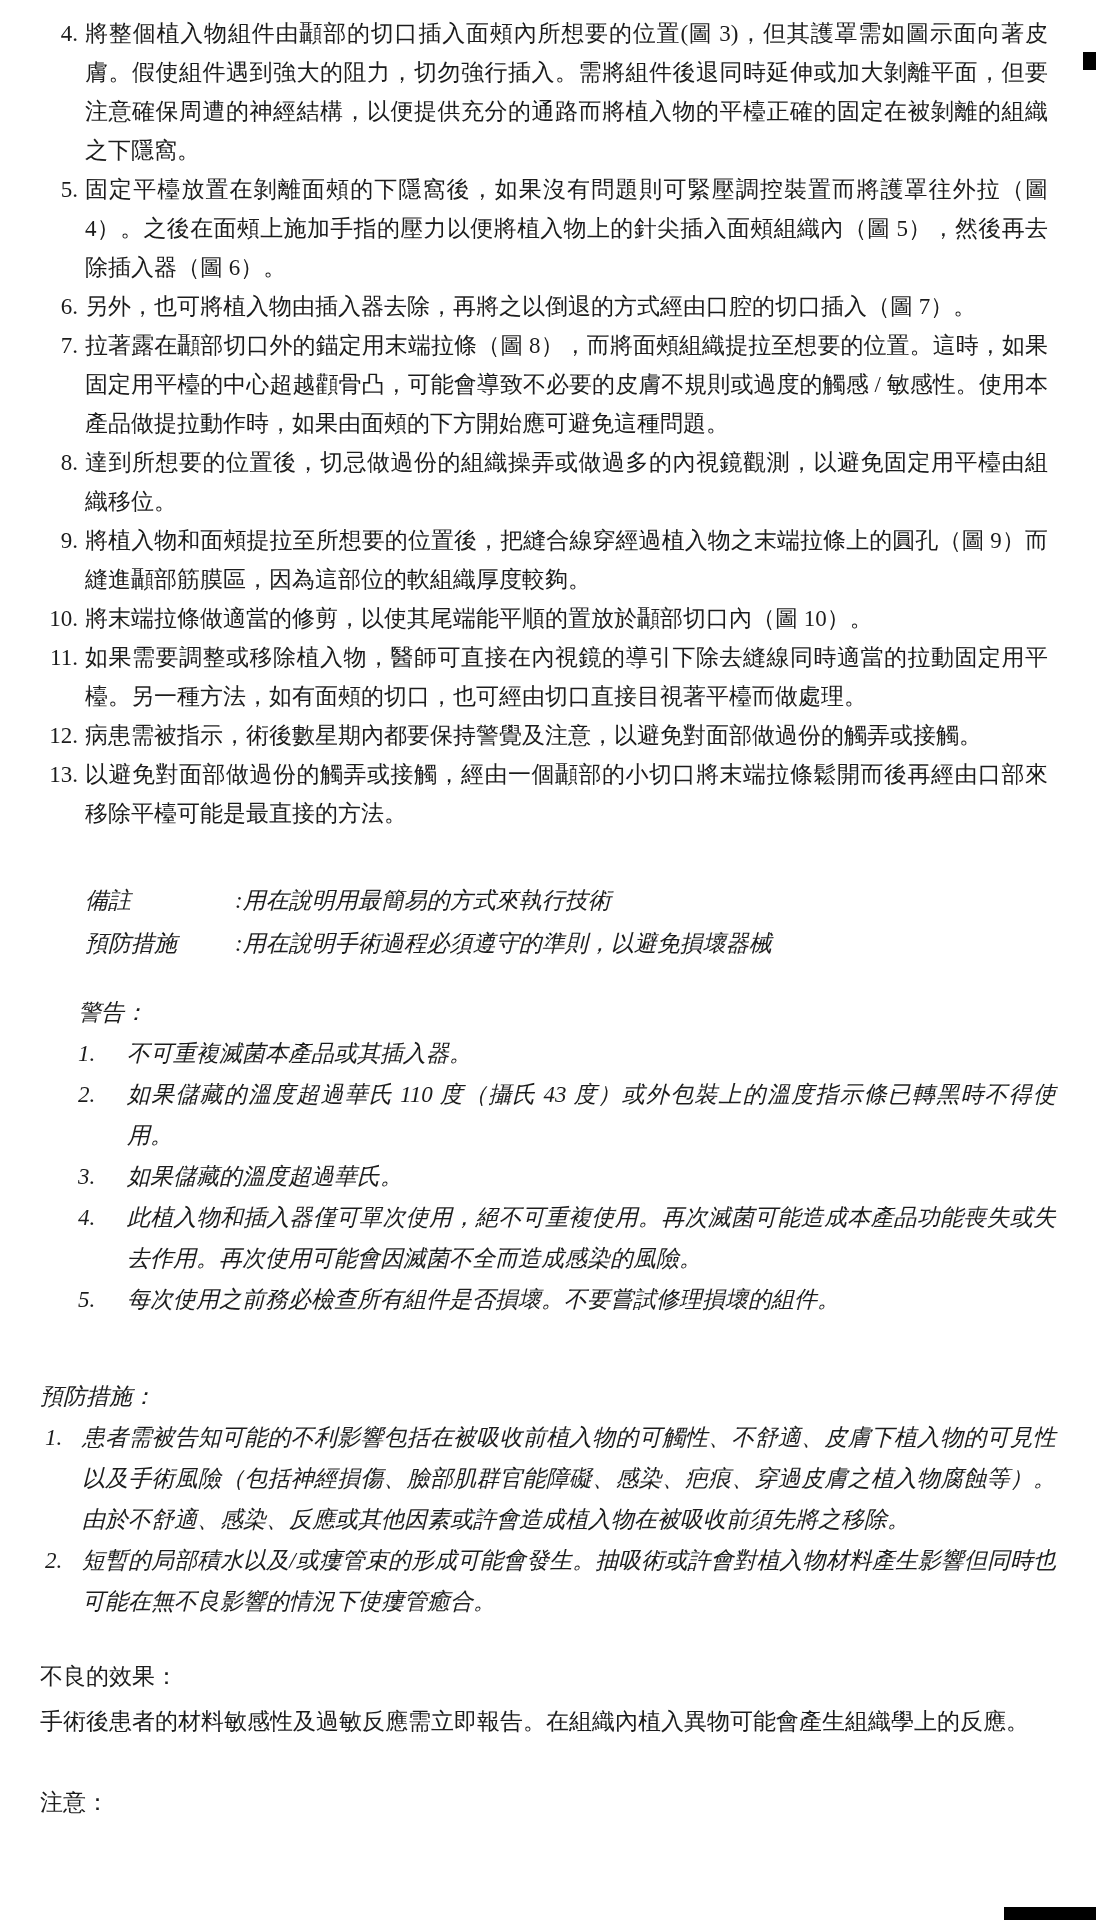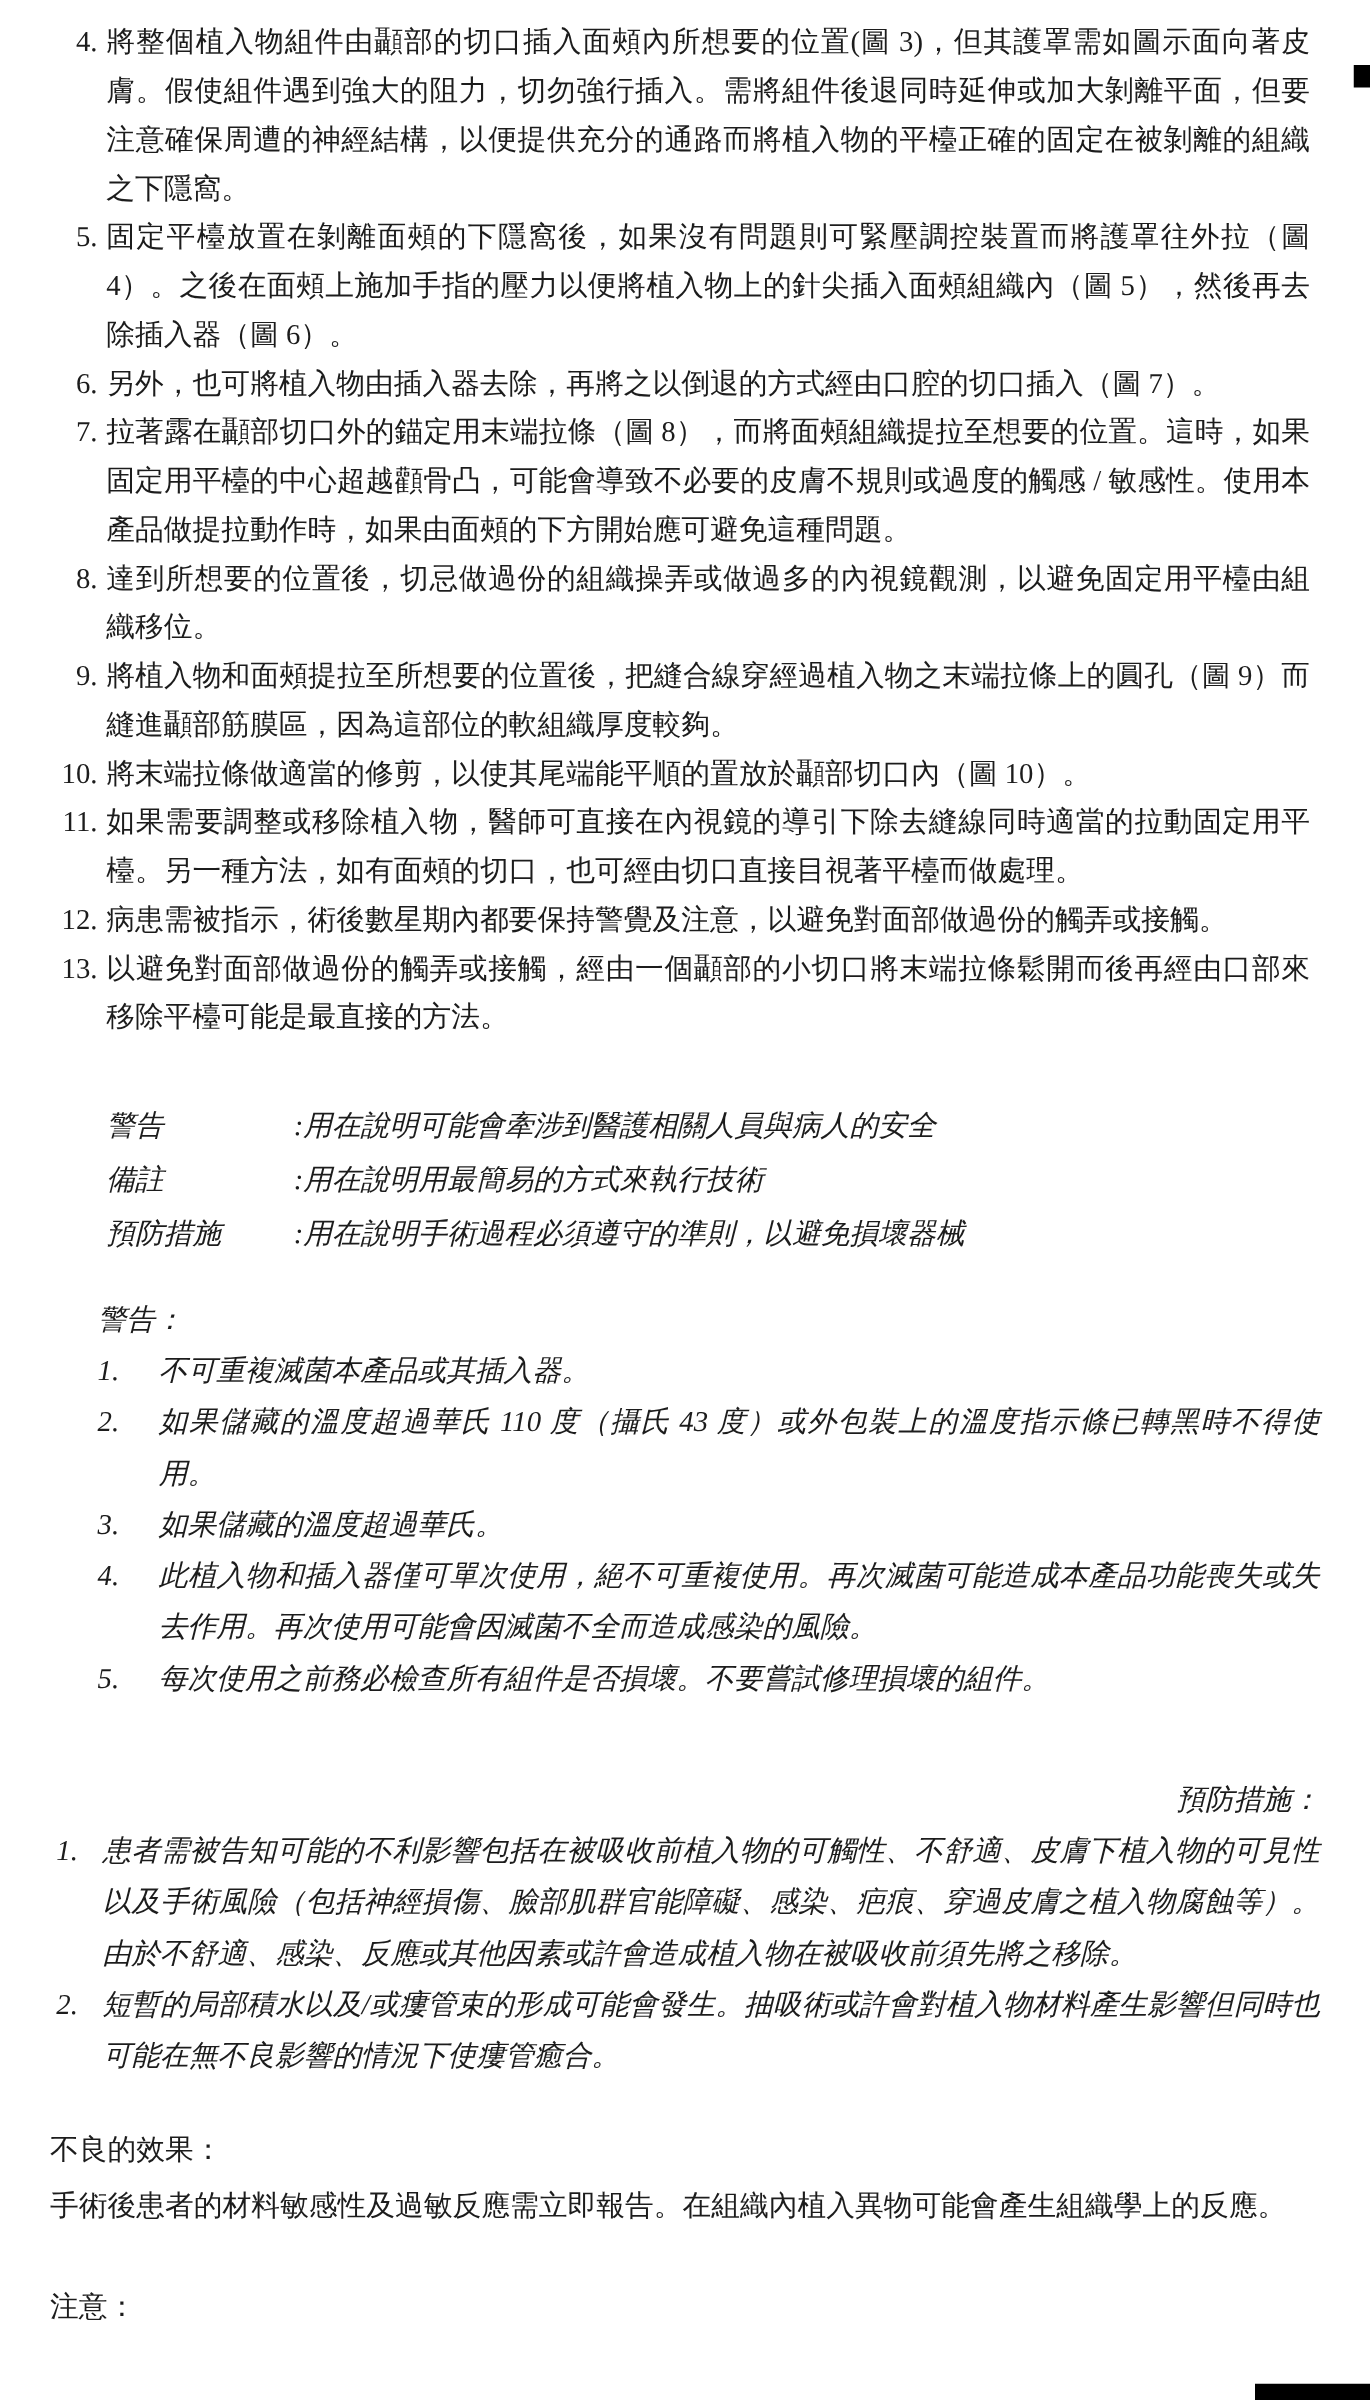--- a/index.html
+++ b/index.html
@@ -57,21 +57,21 @@
   .warn-item { position: relative; text-align: justify; }
   .warn-item .num { position: absolute; left: -49px; }
 
   
   .prec-sec {
     margin: 56px 40px 0 82px;
     font-style: italic;
     font-size: 23px;
     line-height: 41px;
   }
-  .prec-head { margin-left: -42px; text-align: right; }
+  .prec-head { margin-left: -42px; }
   .prec-item { position: relative; text-align: justify; }
   .prec-item .num { position: absolute; left: -37px; }
 
   
   .flat-sec {
     margin: 34px 30px 0 40px;
     font-size: 23px;
     line-height: 41px;
   }
   .flat-sec p { margin: 4px 0 0 0; text-align: justify; }
@@ -135,24 +135,20 @@
       <span>病患需被指示，術後數星期內都要保持警覺及注意，以避免對面部做過份的觸弄或接觸。</span>
     </div>
     <div class="pitem">
       <span class="num">13.</span>
       <span>以避免對面部做過份的觸弄或接觸，經由一個顳部的小切口將末端拉條鬆開而後再經由口部來移除平檯可能是最直接的方法。</span>
     </div>
   </div>
 
   <div class="legend">
     <div class="legend-row">
-      <span class="legend-term">警告</span>
-      <span class="legend-def">:用在說明可能會牽涉到醫護相關人員與病人的安全</span>
-    </div>
-    <div class="legend-row">
       <span class="legend-term">備註</span>
       <span class="legend-def">:用在說明用最簡易的方式來執行技術</span>
     </div>
     <div class="legend-row">
       <span class="legend-term">預防措施</span>
       <span class="legend-def">:用在說明手術過程必須遵守的準則，以避免損壞器械</span>
     </div>
   </div>
 
   <div class="warn-sec">

